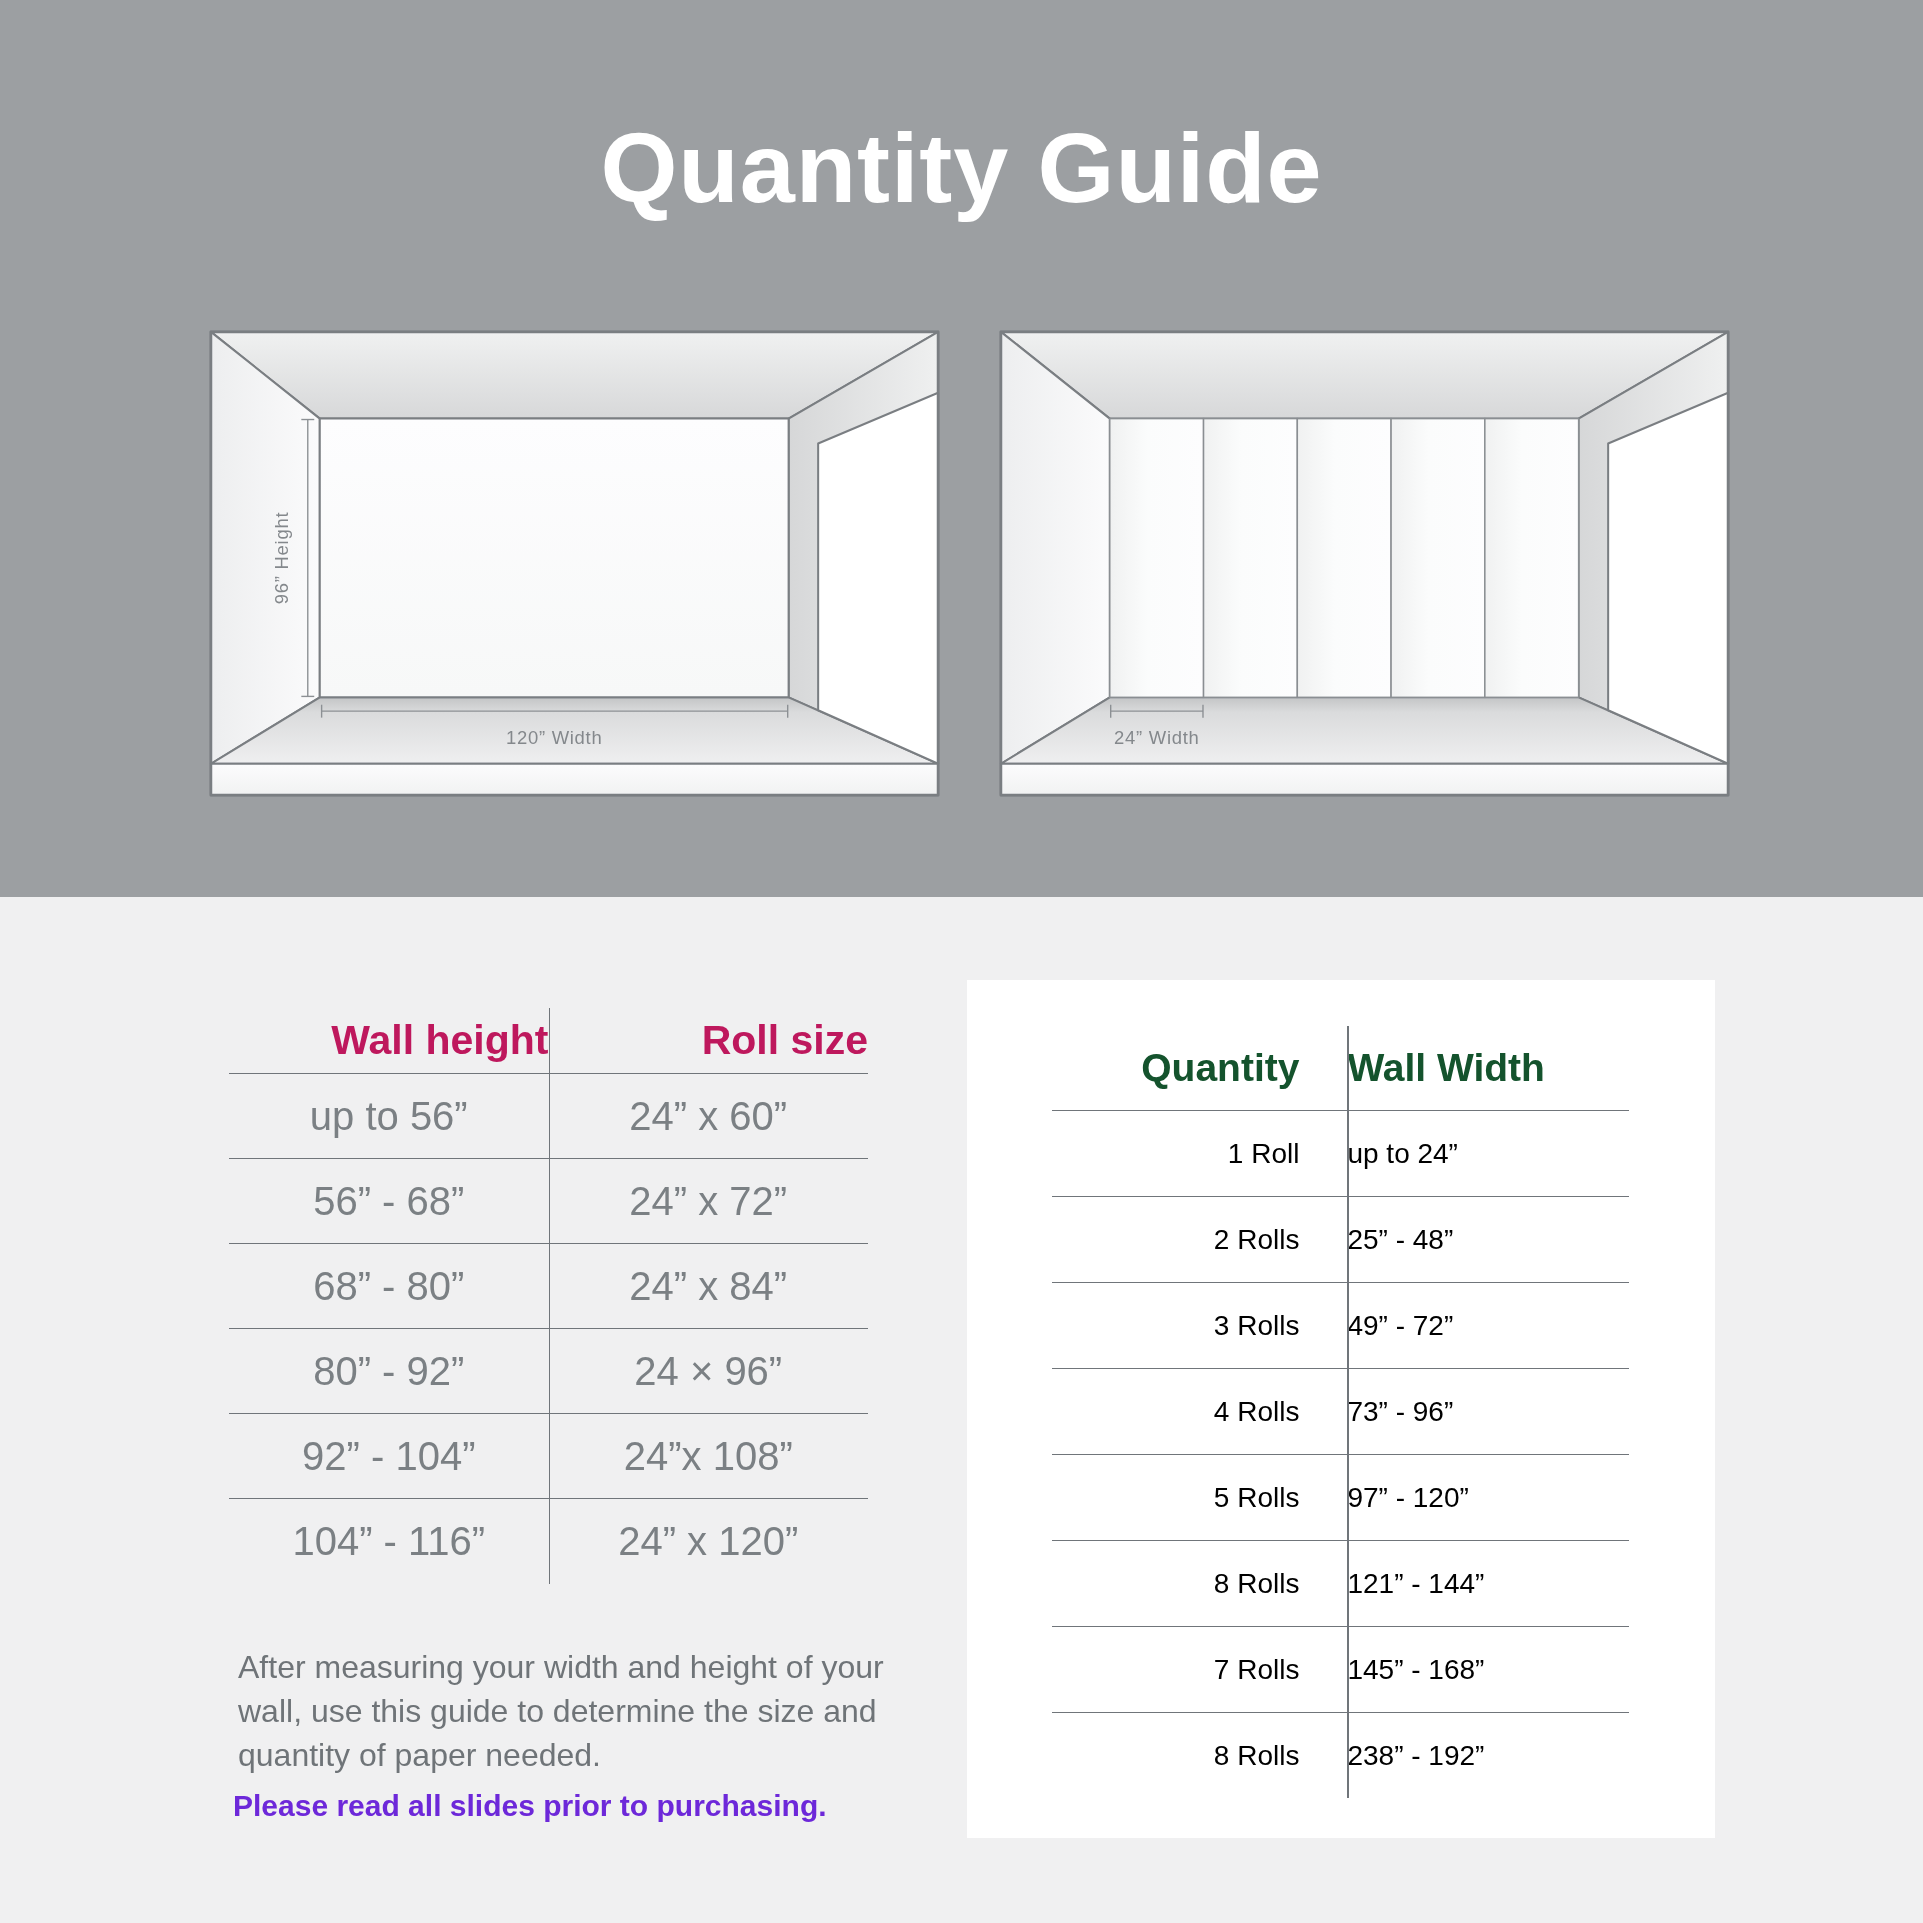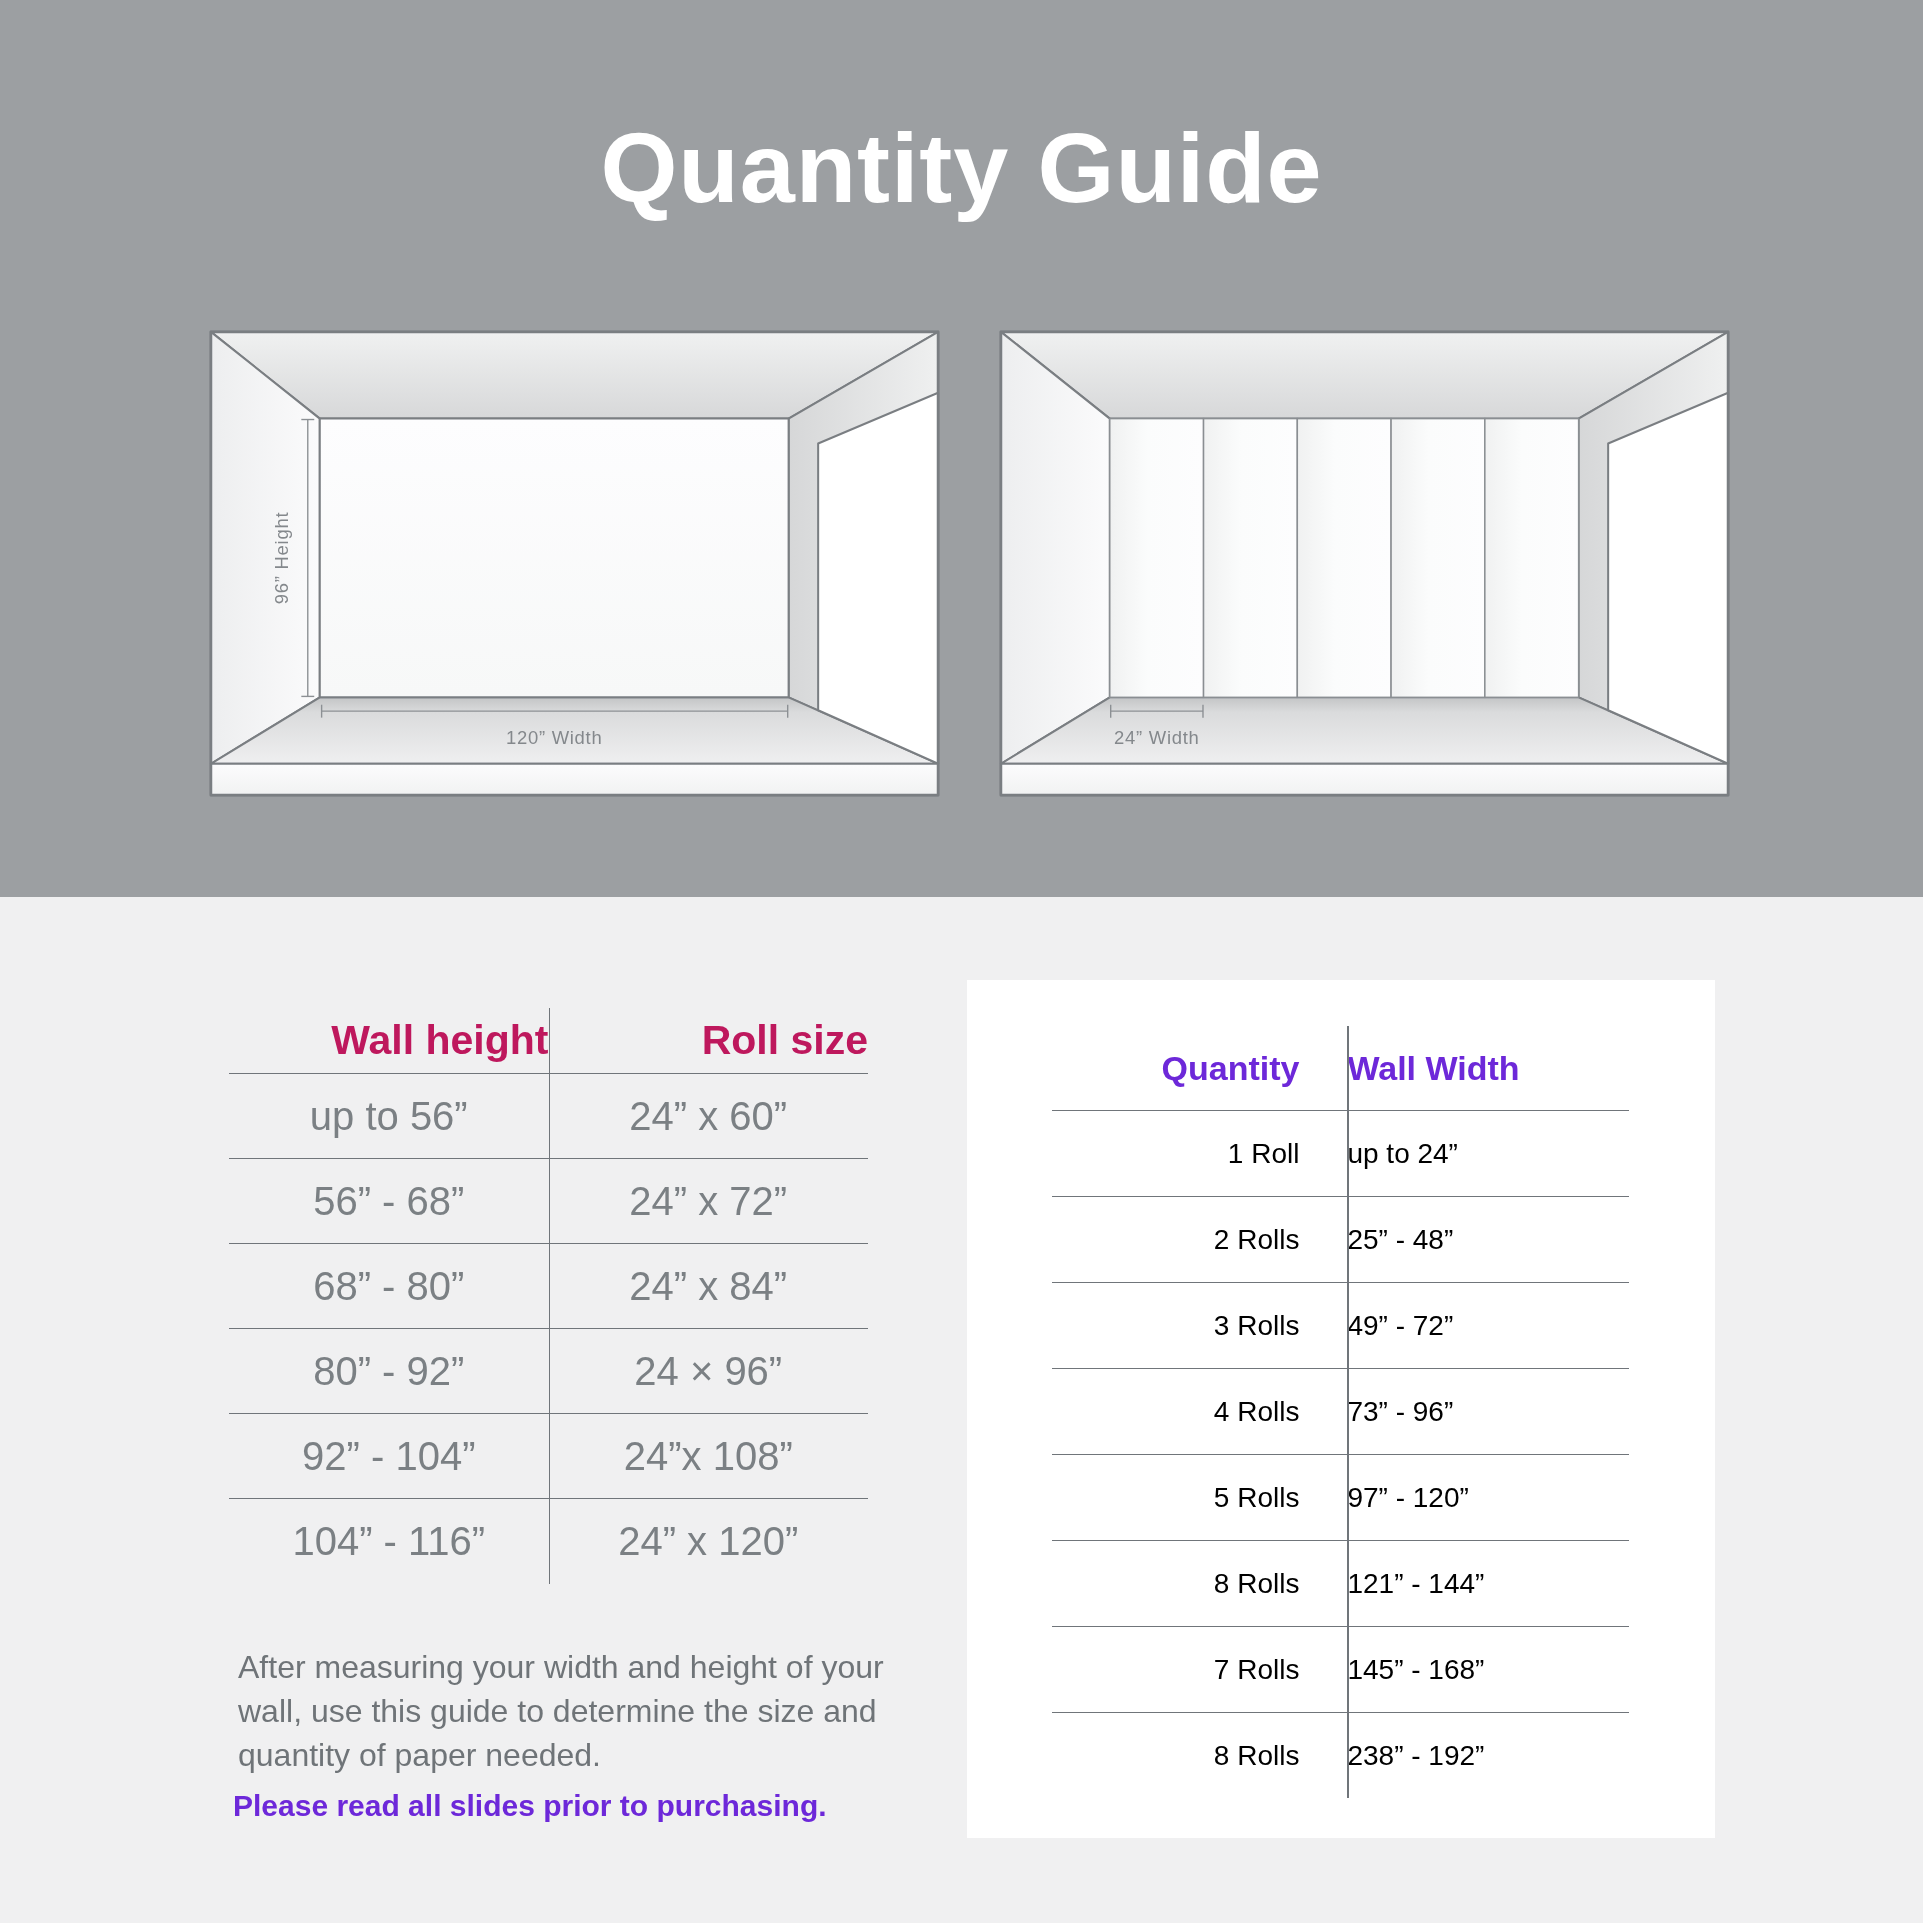--- a/index.html
+++ b/index.html
@@ -24,21 +24,21 @@
   .size-table .thead, .size-table .trow { display:grid; grid-template-columns:1fr 1fr; align-items:center; text-align:center; }
   .size-table .thead { height:66px; font-size:41px; font-weight:700; color:#be185d;text-align:right; }
   .size-table .trow  { height:85px; font-size:40px; color:#7B8084; }
   .bline { border-bottom:1.8px solid #70757A; }
   .vdiv  { position:absolute; top:0; bottom:0; left:50%; width:1.8px; background:#70757A; }
 
   
   .card { position:absolute; left:967px; top:83px; width:748px; height:858px; background:#FFFFFF; }
   .qty-table { position:absolute; left:85px; top:46px; width:577px; height:772px; }
   .qty-table .thead, .qty-table .trow { display:grid; grid-template-columns:51.2% 48.8%; align-items:center; }
-  .qty-table .thead { height:85px; font-size:34px; font-weight:700; color:#6d28d9; }
+  .qty-table .thead { height:85px; font-size:39px; font-weight:700; color:#14532d; }
   .qty-table .trow  { height:86px; font-size:28px; color:#000000; }
   .qty-table .c1 { text-align:right; padding-right:48px; }
   .qty-table .c2 { text-align:left;  }
 
   
   .instructions { position:absolute; left:238px; top:748px; width:665px;
                   font-size:32px; line-height:44px; color:#6F7478; }
   .warning { position:absolute; left:233px; top:892px; font-size:30px; font-weight:700; color:#6d28d9; }
 </style>
 </head>

